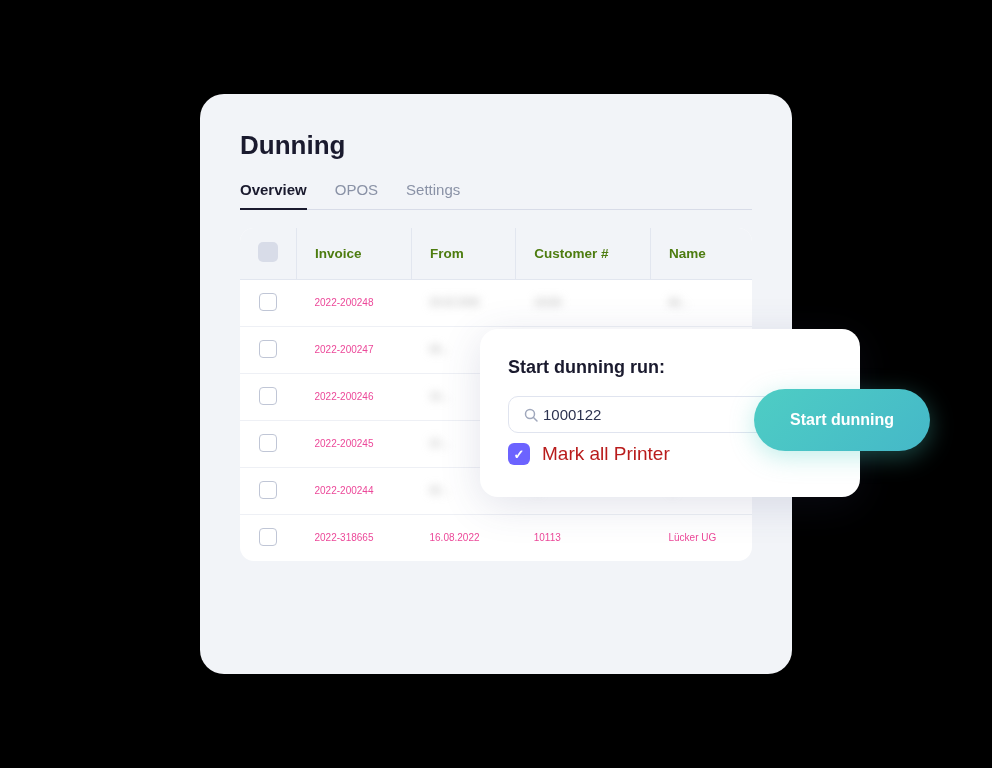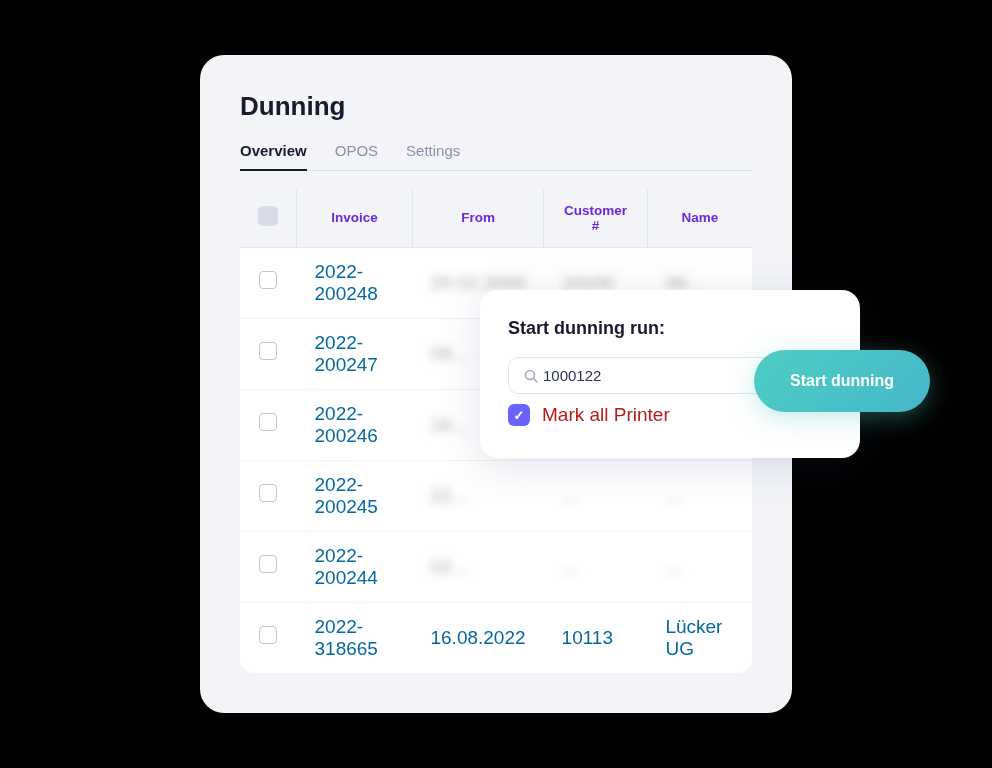--- a/index.html
+++ b/index.html
@@ -12,21 +12,21 @@
       align-items: center;
       justify-content: center;
       font-family: -apple-system, BlinkMacSystemFont, 'Segoe UI', sans-serif;
     }
 
     .card {
       background: #f2f4f8;
       border-radius: 24px;
       width: 592px;
       min-height: 580px;
-      padding: 36px 40px 40px;
+      padding: 36px 40px 50px;
       position: relative;
       box-shadow: 0 8px 40px rgba(0,0,0,0.18);
     }
 
     .page-title {
       font-size: 26px;
       font-weight: 700;
       color: #1a1a2e;
       margin-bottom: 20px;
     }
@@ -65,24 +65,24 @@
       width: 100%;
       border-collapse: collapse;
     }
 
     thead tr {
       background: #f2f4f8;
     }
 
     thead th {
       padding: 14px 18px;
-      text-align: center;
+      text-align: left;
       font-size: 13.5px;
       font-weight: 600;
-      color: #6d28d9;
+      color: #4d7c0f;
       border-bottom: 1.5px solid #e2e6ef;
     }
 
     thead th:not(:last-child) {
       border-right: 1.5px solid #e2e6ef;
     }
 
     .th-checkbox {
       width: 44px;
     }
@@ -90,22 +90,22 @@
     tbody tr {
       border-bottom: 1px solid #eef0f5;
     }
 
     tbody tr:last-child {
       border-bottom: none;
     }
 
     tbody td {
       padding: 13px 18px;
-      font-size: 19px;
-      color: #0369a1;
+      font-size: 10px;
+      color: #ec4899;
     }
 
     .cell-checkbox {
       width: 44px;
       text-align: center;
     }
 
     .checkbox-header {
       width: 20px;
       height: 20px;

